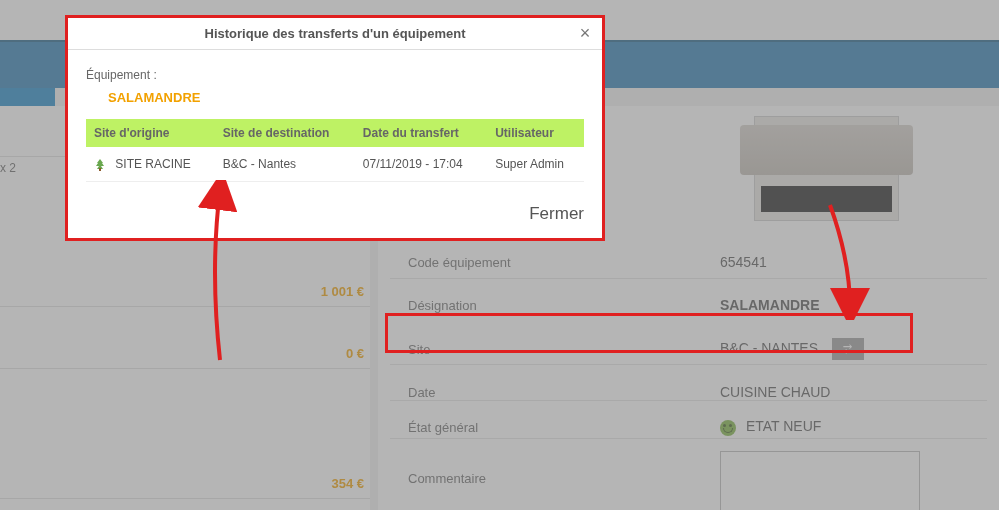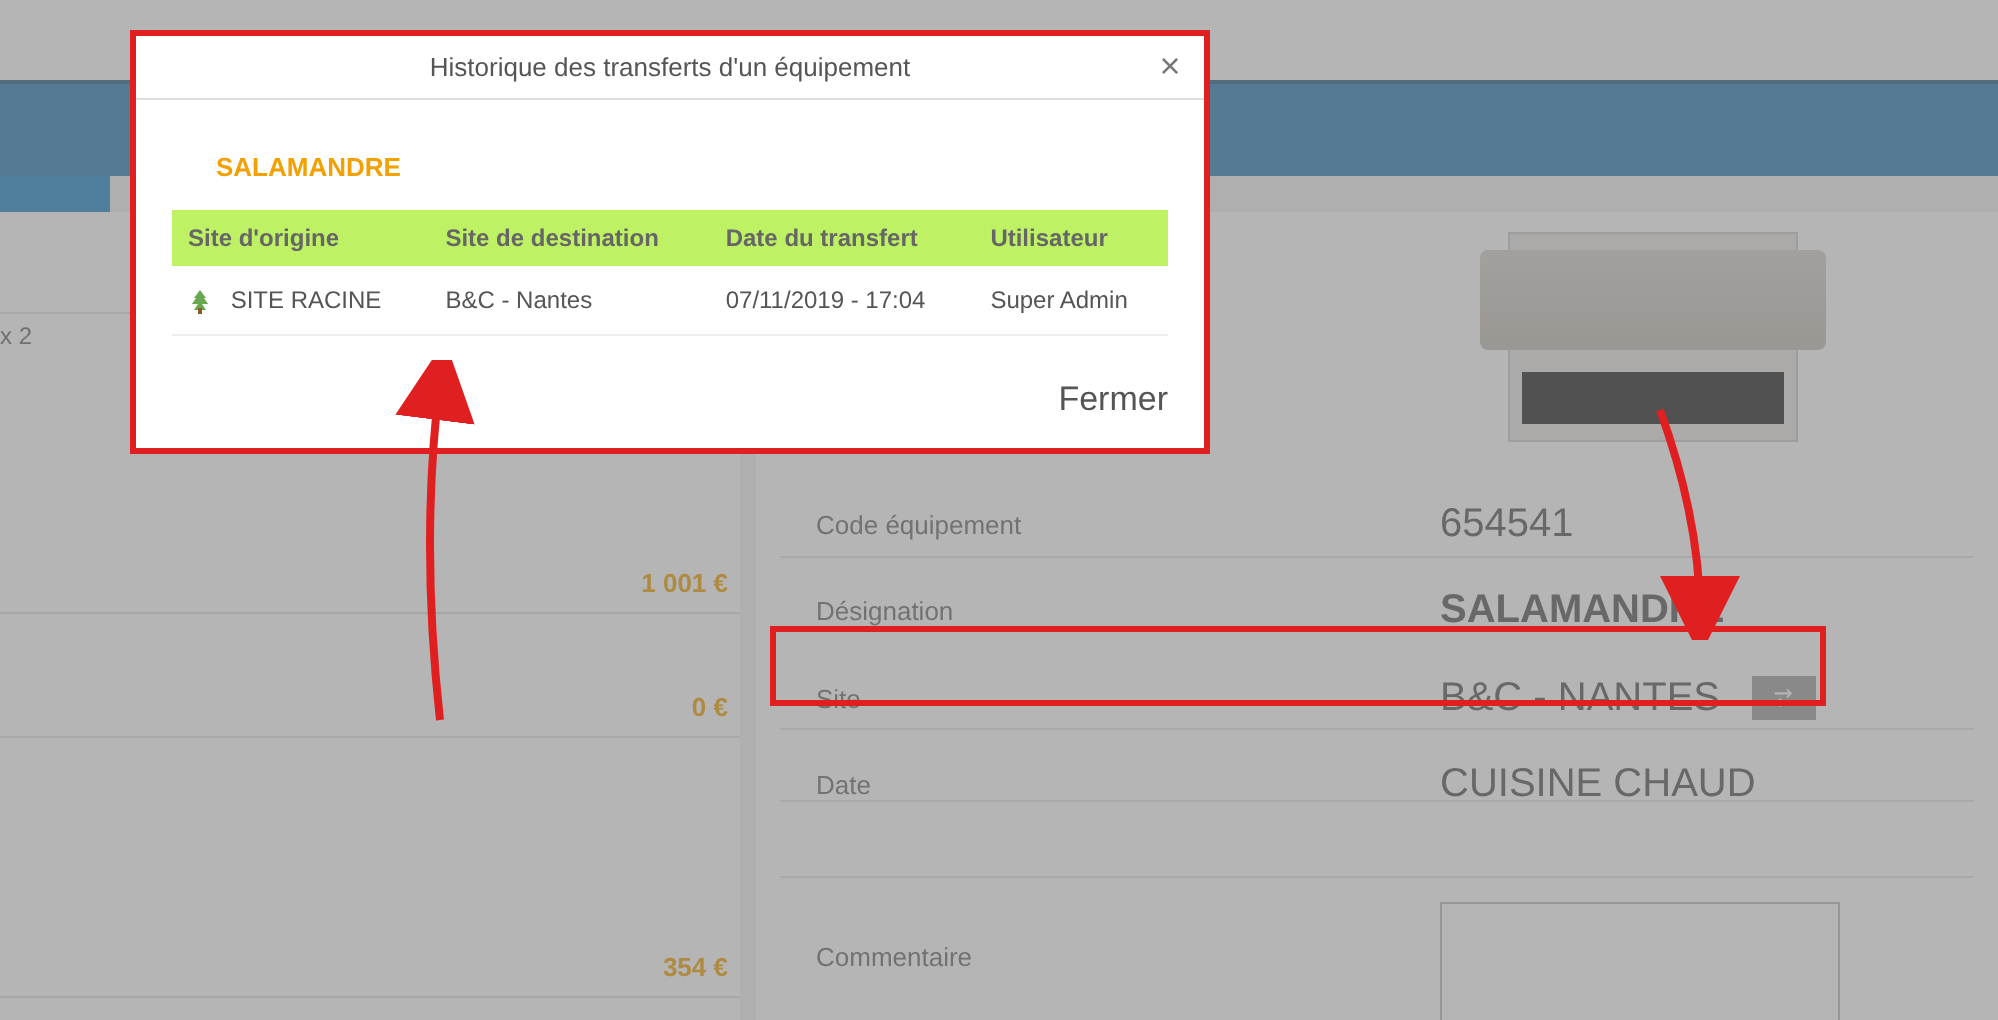--- a/index.html
+++ b/index.html
@@ -26,21 +26,21 @@
 
   .right-col { position: absolute; left: 378px; top: 106px; right: 0; bottom: 0; background: #fff; padding: 0; }
   .right-inner { position: absolute; left: 0; right: 0; top: 0; bottom: 0; }
 
   .equip-img { position: absolute; right: 100px; top: 10px; width: 145px; height: 105px; background: #e8e6e3; border: 1px solid #ccc; }
   .equip-img::before { content: ""; position: absolute; left: -15px; right: -15px; top: 8px; height: 50px; background: linear-gradient(#d6d1cb,#c2bcb4); border-radius: 4px; }
   .equip-img::after { content: ""; position: absolute; left: 6px; right: 6px; bottom: 8px; height: 26px; background: #222; }
 
   .field-row { position: absolute; left: 30px; right: 40px; height: 42px; display: flex; align-items: center; gap: 12px; }
   .field-row .label { width: 300px; color: #6b6b6b; font-size: 13px; }
-  .field-row .value { color: #555; font-size: 20px; }
+  .field-row .value { color: #555; font-size: 14px; }
   .value-link { color: #1e88c7; font-weight: bold; }
 
   .row-code { top: 135px; }
   .row-desig { top: 178px; }
   .row-site { top: 222px; }
   .row-local { top: 265px; }
   .row-etat { top: 300px; }
   .row-comm { top: 345px; align-items: flex-start; }
   .comment-box { width: 200px; height: 70px; border: 1px solid #bbb; background: #fff; }
 
@@ -53,21 +53,21 @@
 
   .transfer-btn { display: inline-flex; align-items: center; justify-content: center; width: 32px; height: 22px; background: #9e9e9e; margin-left: 10px; vertical-align: middle; }
   .transfer-btn svg { width: 14px; height: 10px; fill: #fff; }
 
   
   .red-row-hilite { position: absolute; left: 385px; top: 313px; width: 528px; height: 40px; border: 3px solid #e02020; pointer-events: none; }
 
   
   .modal { position: absolute; left: 65px; top: 15px; width: 540px; background: #fff; border: 3px solid #e02020; padding: 0; }
   .modal-title-bar { position: relative; height: 32px; border-bottom: 1px solid #ddd; display: flex; align-items: center; justify-content: center; }
-  .modal-title { font-weight: normal; color: #555; font-size: 13px; }
+  .modal-title { font-weight: bold; color: #555; font-size: 13px; }
   .modal-close { position: absolute; right: 8px; top: 6px; width: 18px; height: 18px; color: #777; font-size: 18px; line-height: 18px; text-align: center; cursor: pointer; }
 
   .modal-body { padding: 18px 18px 10px 18px; }
   .equip-label { color: #666; font-size: 12px; }
   .equip-name { color: #f2a100; font-weight: bold; margin: 8px 0 14px 22px; font-size: 13px; }
 
   table.history { width: 100%; border-collapse: collapse; font-size: 12px; }
   table.history th { background: #bef264; text-align: left; padding: 7px 8px; color: #666; font-weight: bold; font-size: 12px; }
   table.history td { padding: 10px 8px; color: #555; border-bottom: 1px solid #eee; }
   .tree-icon { display: inline-block; width: 12px; height: 12px; margin-right: 6px; vertical-align: middle; }
@@ -124,20 +124,27 @@
         </div>
       </div>
       <div class="hr-right hrR2"></div>
 
       <div class="field-row row-local">
         <div class="label">Date</div>
         <div class="value">CUISINE CHAUD</div>
       </div>
       <div class="hr-right hrR3"></div>
 
+      <div class="field-row row-etat">
+        <div class="label">État général</div>
+        <div class="value">
+          <span class="smiley"></span>
+          <span>ETAT NEUF</span>
+        </div>
+      </div>
       <div class="hr-right hrR4"></div>
 
       <div class="field-row row-comm">
         <div class="label" style="padding-top:20px;">Commentaire</div>
         <div class="value">
           <div class="comment-box"></div>
         </div>
       </div>
     </div>
   </div>
@@ -148,20 +155,21 @@
 <div class="red-row-hilite"></div>
 
 <div class="modal">
   <div class="modal-title-bar">
     <div class="modal-title">Historique des transferts d'un équipement</div>
     <div class="modal-close">
       <span>×</span>
     </div>
   </div>
   <div class="modal-body">
+    <div class="equip-label">Équipement :</div>
     <div class="equip-name">SALAMANDRE</div>
     <table class="history">
       <thead>
         <tr>
           <th>Site d'origine</th>
           <th>Site de destination</th>
           <th>Date du transfert</th>
           <th>Utilisateur</th>
         </tr>
       </thead>

